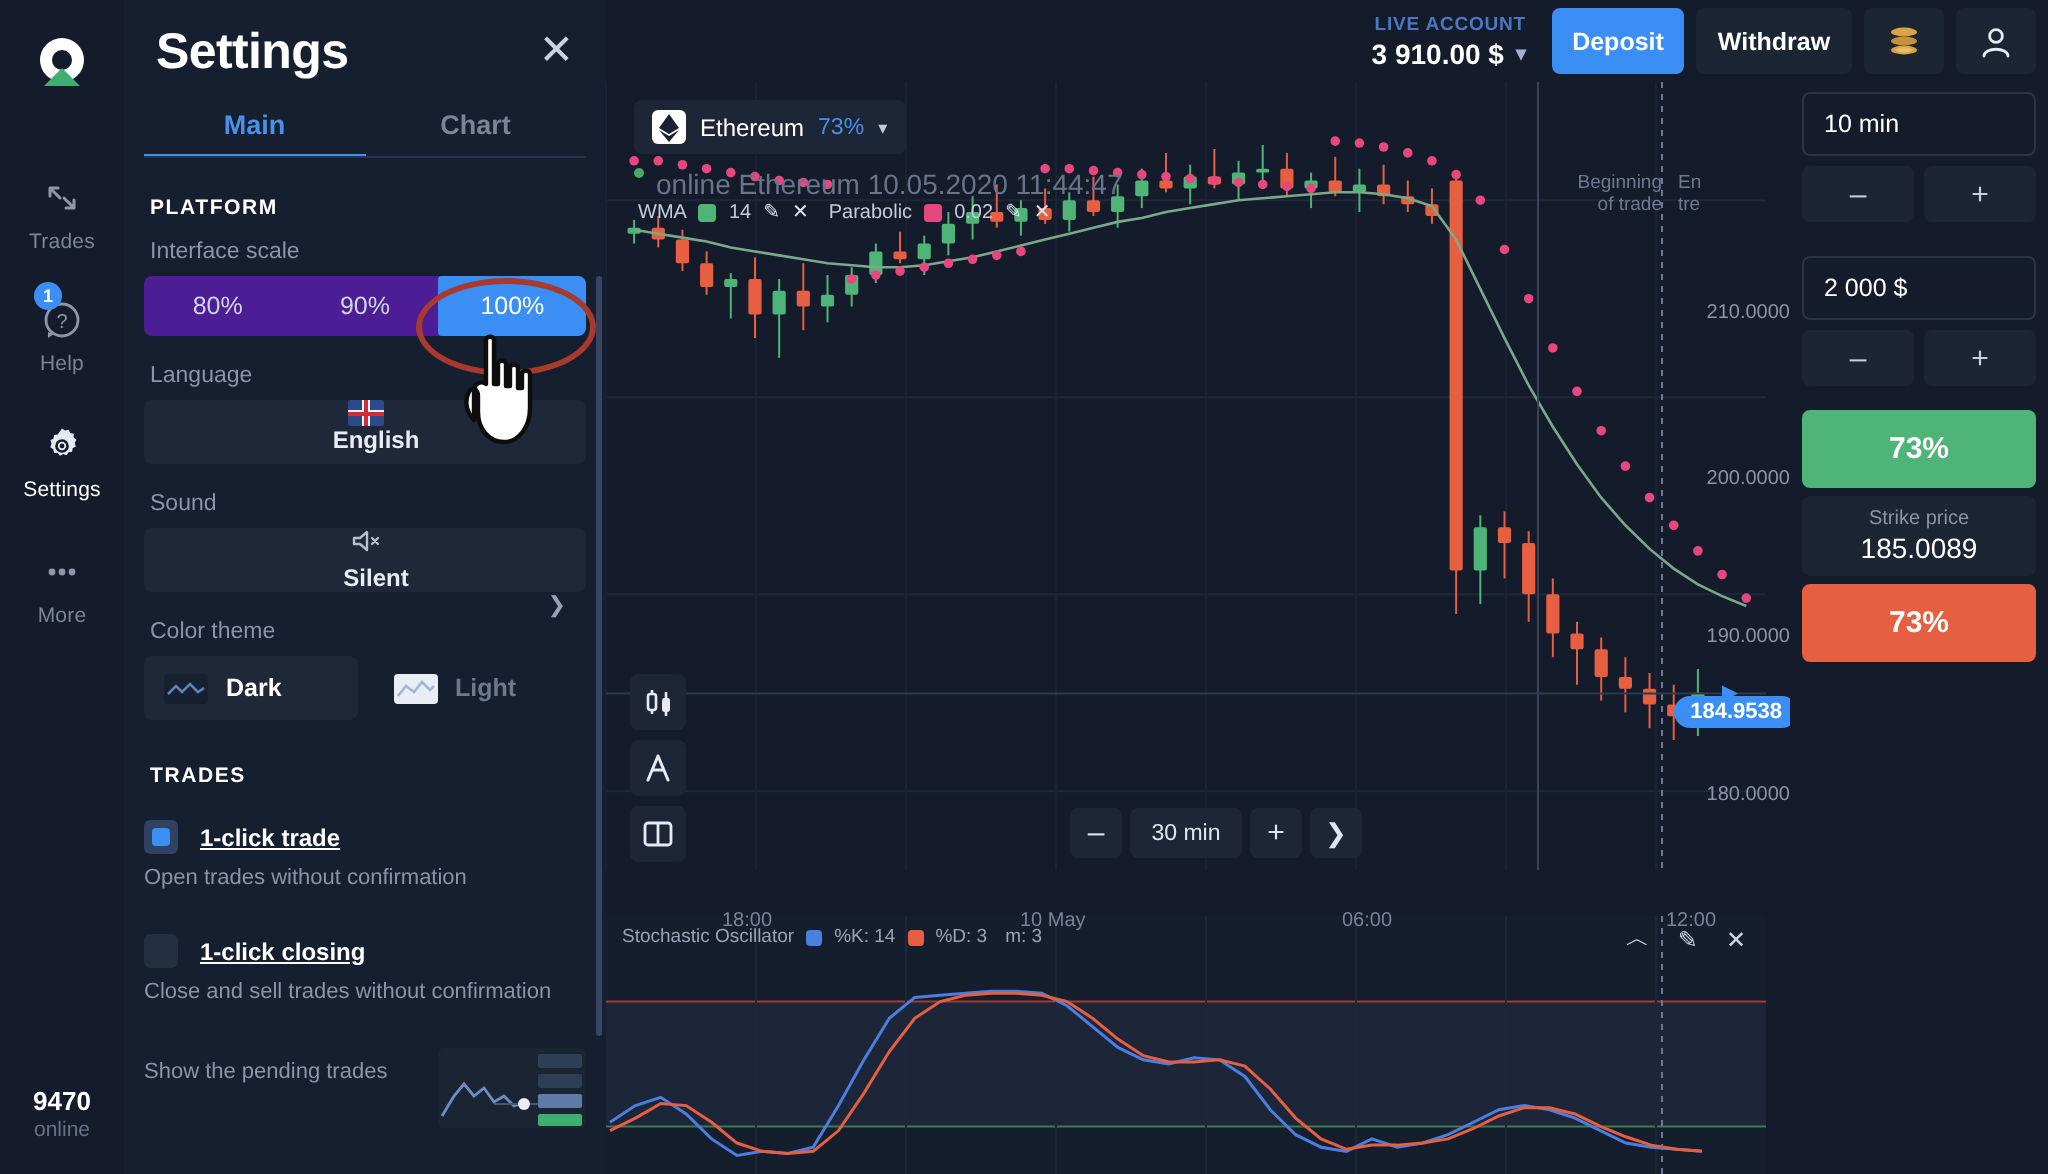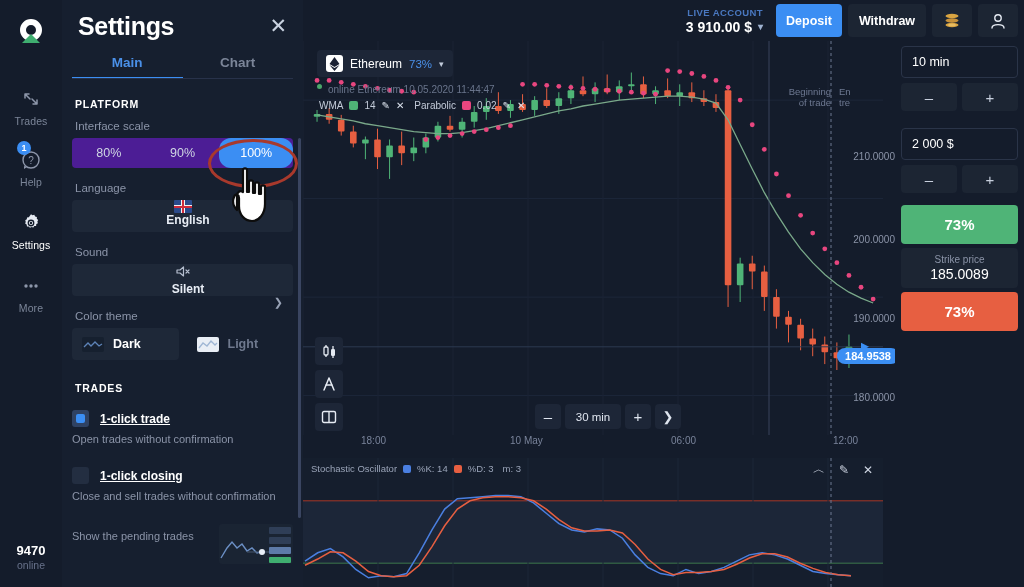--- a/index.html
+++ b/index.html
@@ -50,21 +50,21 @@
   .tabs::after { content:""; position:absolute; left:0; right:0; bottom:0; height:1px; background:#28324a; }
   .tab.active::after { content:""; position:absolute; left:0; width:50%; bottom:0; height:2px; background:#3b8ef3; }
 
   .s-scroll { padding: 0 10px; height: 520px; position: relative; }
   .s-section { font-size: 10.5px; color: #fff; font-weight: bold; letter-spacing: .8px; margin: 18px 0 10px 3px; }
   .s-label { font-size: 11.5px; color: #8b94a8; margin: 0 0 6px 3px; }
 
   .seg { display: flex; background: #4c1d95; border-radius: 4px; overflow: hidden; height: 30px; }
   .seg-btn { flex: 1; display: flex; align-items: center; justify-content: center;
     font-size: 12.5px; color: #cfd6e3; cursor: pointer; }
-  .seg-btn.sel { background: #3b8ef3; color: #fff; border-radius: 12px; }
+  .seg-btn.sel { background: #3b8ef3; color: #fff; border-radius: 2px; }
 
   .row-ctl {
     display: flex; align-items: center; background: #1e2838; border-radius: 4px;
     height: 32px; padding: 0 10px; cursor: pointer; flex-direction: column;
   }
   .row-ctl .rtxt { font-size: 12px; color: #e8edf5; font-weight: bold; margin-left: 11px; }
   .row-ctl .chev { margin-left: auto; color: #97a1b5; font-size: 11px; }
   .flag { width: 18px; height: 13px; border-radius: 1px; position: relative; overflow: hidden;
           background: #2b4a8b; flex: none; }
   .flag::before { content:""; position:absolute; left:7px; top:0; width:4px; height:13px; background:#f2f2f2;}
@@ -109,21 +109,21 @@
   
   .chart-area { position: absolute; left: 303px; top: 41px; width: 580px; height: 546px; background: #141c2b; }
   .chart-grid { position: absolute; inset: 0; }
   .asset-pill { position: absolute; left: 14px; top: 9px; background: #1d2637; border-radius: 4px;
     height: 27px; display: flex; align-items: center; padding: 0 9px; gap: 7px; cursor: pointer; z-index: 6;}
   .asset-ico { width: 17px; height: 17px; border-radius: 3px; background: #fff; display:flex;align-items:center;justify-content:center;}
   .asset-name { font-size: 12px; color: #fff; }
   .asset-pct { font-size: 11.5px; color: #4a90e8; }
   .asset-chev { font-size: 9px; color: #c2cbdb; }
 
-  .onlinebar { position: absolute; left: 14px; top: 43px; font-size: 10px; color: #6b7governor; color:#6c7park;
+  .onlinebar { position: absolute; left: 14px; top: 43px; font-size: 14px; color: #6b7governor; color:#6c7park;
     color: #69748b; display:flex; gap:6px; z-index:6;}
   .dot-g { width: 5px; height: 5px; border-radius: 50%; background: #4aa86a; }
   .ind-legend { position: absolute; left: 16px; top: 59px; display:flex; align-items:center; gap:6px; font-size: 10px; color:#c4ccda; z-index:6;}
   .ind-legend .sw { width: 9px; height: 9px; border-radius: 2px; }
   .ind-legend .pencil, .ind-legend .xmark { color: #dbe2ed; cursor:pointer; font-size: 10px;}
 
   .beg-label { position: absolute; top: 45px; font-size: 9.5px; color: #6e7992; line-height: 11px; text-align: right; z-index: 5;}
   .entre-label { position: absolute; top: 45px; font-size: 9.5px; color: #6e7992; line-height: 11px; z-index: 5;}
 
   .tools { position: absolute; left: 12px; top: 296px; display: flex; flex-direction: column; gap: 5px; z-index: 6;}
@@ -131,21 +131,21 @@
 
   .tf-ctl { position: absolute; left: 232px; top: 363px; display: flex; gap: 4px; z-index: 6;}
   .tf-btn { background: #1d2637; height: 25px; border-radius: 4px; display:flex; align-items:center; justify-content:center;
             color:#dfe5ef; font-size: 12px; cursor:pointer; }
   .tf-minus { width: 26px; font-size: 15px; }
   .tf-val { width: 56px; font-size: 11.5px; }
   .tf-plus { width: 26px; font-size: 15px; }
   .tf-next { width: 26px; font-size: 13px; }
 
   .time-axis { position: absolute; left: 0; top: 394px; width: 580px; height: 16px; z-index: 5;}
-  .time-lbl { position: absolute; font-size: 10px; color: #77melt; color: #7a melt; color:#79839a; }
+  .time-lbl { position: absolute; font-size: 10px; color: #77melt; color: #7a melt; color:#79839a;margin-top:20px; }
 
   .price-axis { position: absolute; left: 883px; top: 41px; width: 12px; height: 546px; }
   .price-lbl { position: absolute; font-size: 10px; color: #8b94a8; right: 0; white-space: nowrap;}
   .price-tag { position: absolute; background: #3b8ef3; color:#fff; font-size: 11px; font-weight:bold;
     border-radius: 9px; padding: 2px 8px; white-space: nowrap; }
 
   
   .osc { position: absolute; left: 303px; top: 458px; width: 580px; height: 129px; }
   .osc-head { position: absolute; left: 8px; top: 5px; display:flex; align-items:center; gap:6px; font-size:9.5px; color:#9aa4b8; z-index:4;}
   .osc-head .sw { width: 8px; height: 8px; border-radius: 2px; }

